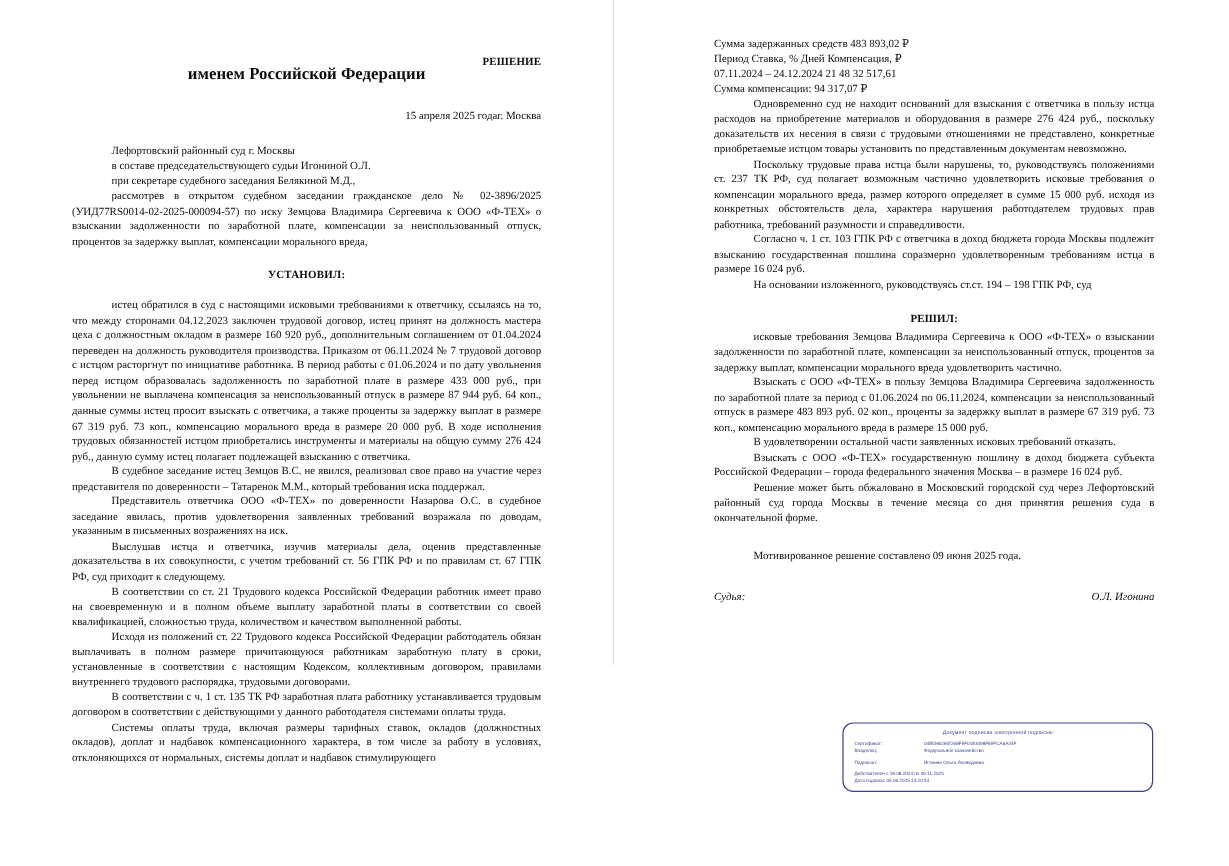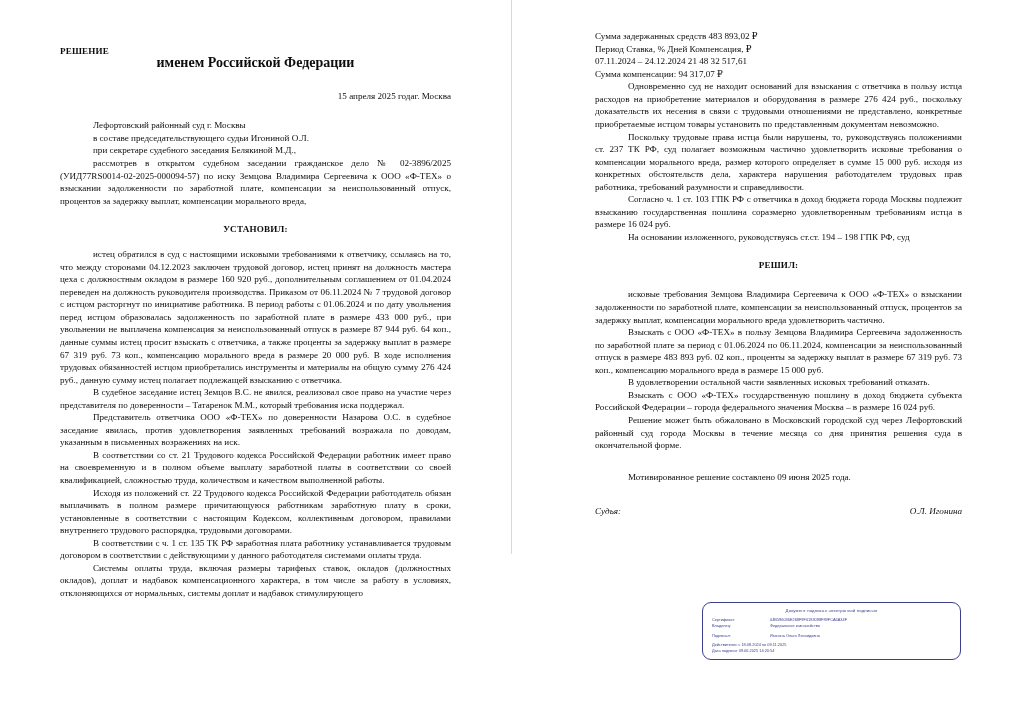--- a/index.html
+++ b/index.html
@@ -30,21 +30,21 @@
   .page-left {
     width: 512px;
     padding: 30px 60px 0 60px;
     border-right: 1px solid #d8d8dc;
   }
   .page-right {
     width: 512px;
     padding: 30px 62px 0 83px;
   }
   .doc-title {
-    text-align: left;
+    text-align: right;
     font-weight: bold;
     font-size: 9.1px;
     line-height: 12.4px;
     letter-spacing: 0.15px;
     margin: 15px 0 0 0;
   }
   .doc-subtitle {
     text-align: center;
     font-weight: bold;
     font-size: 14px;
@@ -76,21 +76,21 @@
     hyphens: none;
   }
   .section-head {
     text-align: center;
     font-weight: bold;
     font-size: 9.1px;
     letter-spacing: 0.2px;
     margin: 17px 0 14px 0;
   }
   .section-head.resolve {
-    margin: 17px 0 18px 0;
+    margin: 17px 0 4px 0;
   }
   .calc-block {
     font-size: 9.1px;
     line-height: 12.6px;
     margin: 0;
   }
   .calc-line {
     white-space: nowrap;
   }
   .sign-row {
@@ -171,20 +171,21 @@
       <div class="intro-line">в составе председательствующего судьи Игониной О.Л.</div>
       <div class="intro-line">при секретаре судебного заседания Белякиной М.Д.,</div>
       <p class="para">рассмотрев в открытом судебном заседании гражданское дело № 02-3896/2025 (УИД77RS0014-02-2025-000094-57) по иску Земцова Владимира Сергеевича к ООО «Ф-ТЕХ» о взыскании задолженности по заработной плате, компенсации за неиспользованный отпуск, процентов за задержку выплат, компенсации морального вреда,</p>
     </div>
 
     <div class="section-head">УСТАНОВИЛ:</div>
 
     <p class="para">истец обратился в суд с настоящими исковыми требованиями к ответчику, ссылаясь на то, что между сторонами 04.12.2023 заключен трудовой договор, истец принят на должность мастера цеха с должностным окладом в размере 160 920 руб., дополнительным соглашением от 01.04.2024 переведен на должность руководителя производства. Приказом от 06.11.2024 № 7 трудовой договор с истцом расторгнут по инициативе работника. В период работы с 01.06.2024 и по дату увольнения перед истцом образовалась задолженность по заработной плате в размере 433 000 руб., при увольнении не выплачена компенсация за неиспользованный отпуск в размере 87 944 руб. 64 коп., данные суммы истец просит взыскать с ответчика, а также проценты за задержку выплат в размере 67 319 руб. 73 коп., компенсацию морального вреда в размере 20 000 руб. В ходе исполнения трудовых обязанностей истцом приобретались инструменты и материалы на общую сумму 276 424 руб., данную сумму истец полагает подлежащей взысканию с ответчика.</p>
     <p class="para">В судебное заседание истец Земцов В.С. не явился, реализовал свое право на участие через представителя по доверенности – Татаренок М.М., который требования иска поддержал.</p>
     <p class="para">Представитель ответчика ООО «Ф-ТЕХ» по доверенности Назарова О.С. в судебное заседание явилась, против удовлетворения заявленных требований возражала по доводам, указанным в письменных возражениях на иск.</p>
+    <p class="para">Выслушав истца и ответчика, изучив материалы дела, оценив представленные доказательства в их совокупности, с учетом требований ст. 56 ГПК РФ и по правилам ст. 67 ГПК РФ, суд приходит к следующему.</p>
     <p class="para">В соответствии со ст. 21 Трудового кодекса Российской Федерации работник имеет право на своевременную и в полном объеме выплату заработной платы в соответствии со своей квалификацией, сложностью труда, количеством и качеством выполненной работы.</p>
     <p class="para">Исходя из положений ст. 22 Трудового кодекса Российской Федерации работодатель обязан выплачивать в полном размере причитающуюся работникам заработную плату в сроки, установленные в соответствии с настоящим Кодексом, коллективным договором, правилами внутреннего трудового распорядка, трудовыми договорами.</p>
     <p class="para">В соответствии с ч. 1 ст. 135 ТК РФ заработная плата работнику устанавливается трудовым договором в соответствии с действующими у данного работодателя системами оплаты труда.</p>
     <p class="para">Системы оплаты труда, включая размеры тарифных ставок, окладов (должностных окладов), доплат и надбавок компенсационного характера, в том числе за работу в условиях, отклоняющихся от нормальных, системы доплат и надбавок стимулирующего</p>
 
   </div>
 
   <div class="page page-right">
 
     <div class="calc-block">

